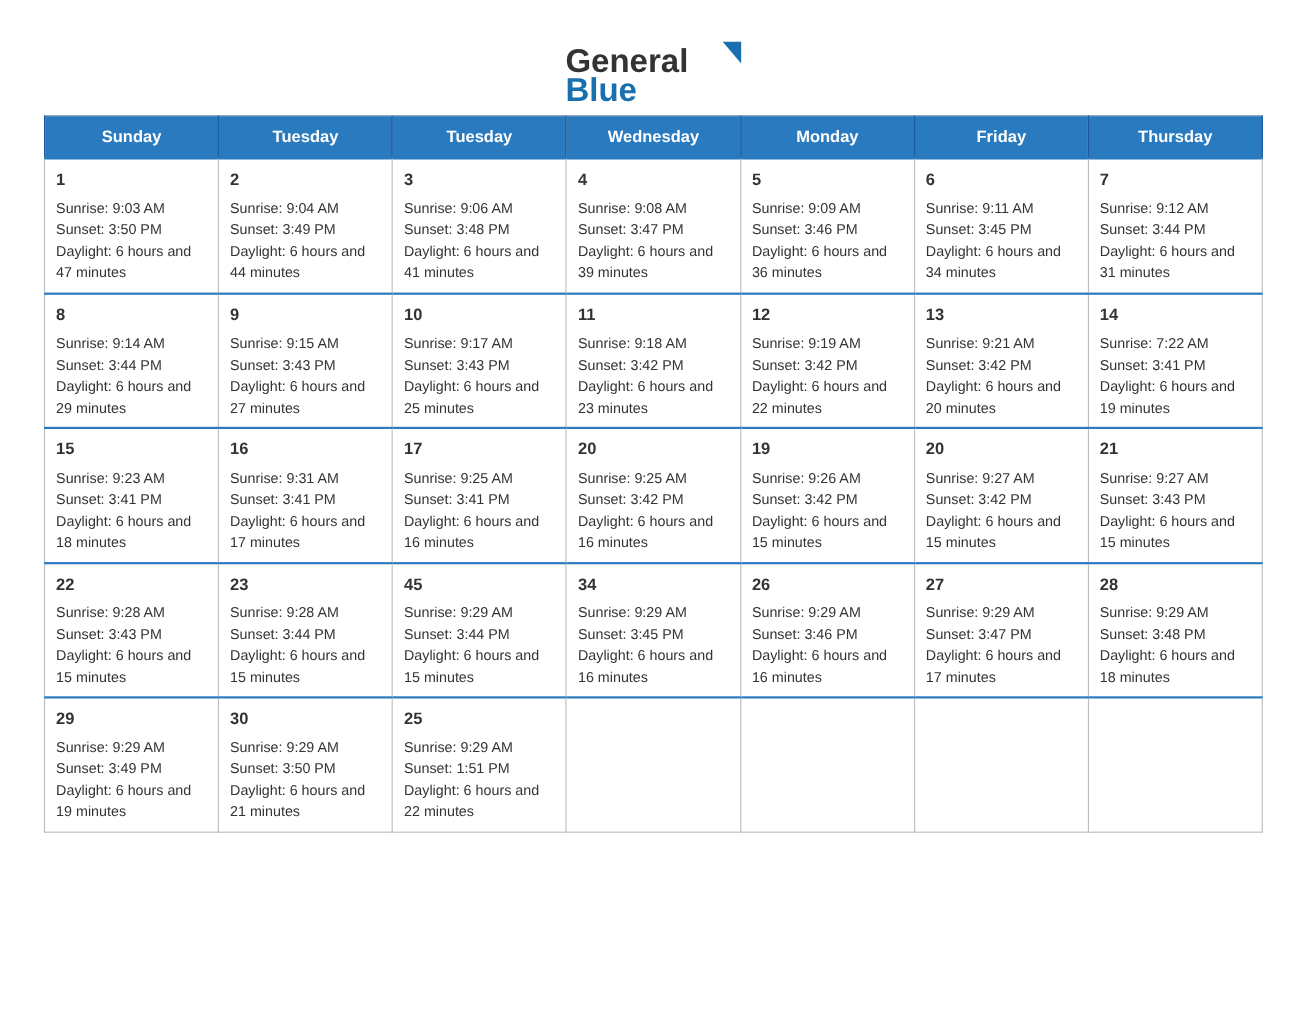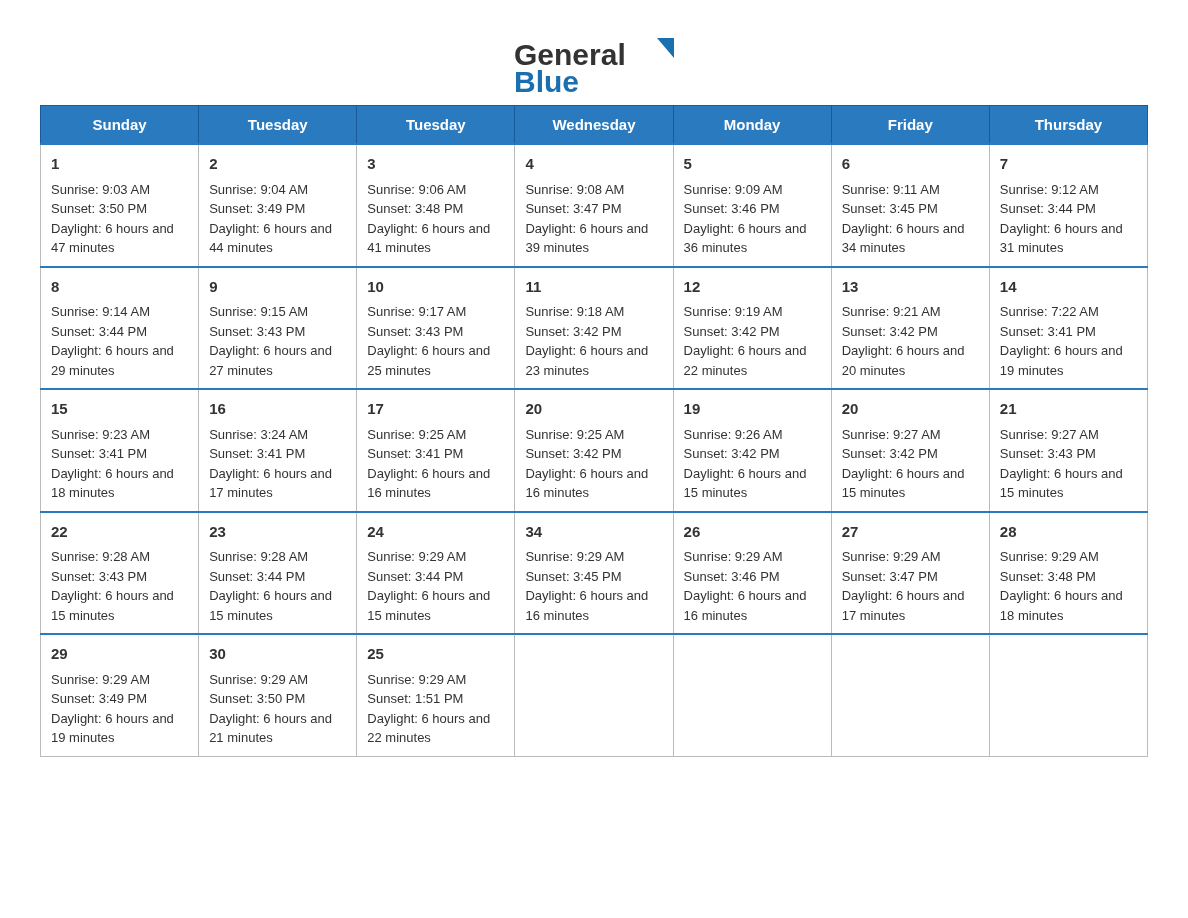--- a/index.html
+++ b/index.html
@@ -119,31 +119,31 @@
         <td><span class="day-num">8</span><span>Sunrise: 9:14 AM</span><br><span>Sunset: 3:44 PM</span><br><span>Daylight: 6 hours and 29 minutes</span></td>
         <td><span class="day-num">9</span><span>Sunrise: 9:15 AM</span><br><span>Sunset: 3:43 PM</span><br><span>Daylight: 6 hours and 27 minutes</span></td>
         <td><span class="day-num">10</span><span>Sunrise: 9:17 AM</span><br><span>Sunset: 3:43 PM</span><br><span>Daylight: 6 hours and 25 minutes</span></td>
         <td><span class="day-num">11</span><span>Sunrise: 9:18 AM</span><br><span>Sunset: 3:42 PM</span><br><span>Daylight: 6 hours and 23 minutes</span></td>
         <td><span class="day-num">12</span><span>Sunrise: 9:19 AM</span><br><span>Sunset: 3:42 PM</span><br><span>Daylight: 6 hours and 22 minutes</span></td>
         <td><span class="day-num">13</span><span>Sunrise: 9:21 AM</span><br><span>Sunset: 3:42 PM</span><br><span>Daylight: 6 hours and 20 minutes</span></td>
         <td><span class="day-num">14</span><span>Sunrise: 7:22 AM</span><br><span>Sunset: 3:41 PM</span><br><span>Daylight: 6 hours and 19 minutes</span></td>
       </tr>
       <tr class="week-row">
         <td><span class="day-num">15</span><span>Sunrise: 9:23 AM</span><br><span>Sunset: 3:41 PM</span><br><span>Daylight: 6 hours and 18 minutes</span></td>
-        <td><span class="day-num">16</span><span>Sunrise: 3:24 AM</span><br><span>Sunset: 3:41 PM</span><br><span>Daylight: 6 hours and 17 minutes</span></td>
+        <td><span class="day-num">16</span><span>Sunrise: 9:31 AM</span><br><span>Sunset: 3:41 PM</span><br><span>Daylight: 6 hours and 17 minutes</span></td>
         <td><span class="day-num">17</span><span>Sunrise: 9:25 AM</span><br><span>Sunset: 3:41 PM</span><br><span>Daylight: 6 hours and 16 minutes</span></td>
         <td><span class="day-num">20</span><span>Sunrise: 9:25 AM</span><br><span>Sunset: 3:42 PM</span><br><span>Daylight: 6 hours and 16 minutes</span></td>
         <td><span class="day-num">19</span><span>Sunrise: 9:26 AM</span><br><span>Sunset: 3:42 PM</span><br><span>Daylight: 6 hours and 15 minutes</span></td>
         <td><span class="day-num">20</span><span>Sunrise: 9:27 AM</span><br><span>Sunset: 3:42 PM</span><br><span>Daylight: 6 hours and 15 minutes</span></td>
         <td><span class="day-num">21</span><span>Sunrise: 9:27 AM</span><br><span>Sunset: 3:43 PM</span><br><span>Daylight: 6 hours and 15 minutes</span></td>
       </tr>
       <tr class="week-row">
         <td><span class="day-num">22</span><span>Sunrise: 9:28 AM</span><br><span>Sunset: 3:43 PM</span><br><span>Daylight: 6 hours and 15 minutes</span></td>
         <td><span class="day-num">23</span><span>Sunrise: 9:28 AM</span><br><span>Sunset: 3:44 PM</span><br><span>Daylight: 6 hours and 15 minutes</span></td>
-        <td><span class="day-num">24</span><span>Sunrise: 9:29 AM</span><br><span>Sunset: 3:44 PM</span><br><span>Daylight: 6 hours and 15 minutes</span></td>
+        <td><span class="day-num">45</span><span>Sunrise: 9:29 AM</span><br><span>Sunset: 3:44 PM</span><br><span>Daylight: 6 hours and 15 minutes</span></td>
         <td><span class="day-num">34</span><span>Sunrise: 9:29 AM</span><br><span>Sunset: 3:45 PM</span><br><span>Daylight: 6 hours and 16 minutes</span></td>
         <td><span class="day-num">26</span><span>Sunrise: 9:29 AM</span><br><span>Sunset: 3:46 PM</span><br><span>Daylight: 6 hours and 16 minutes</span></td>
         <td><span class="day-num">27</span><span>Sunrise: 9:29 AM</span><br><span>Sunset: 3:47 PM</span><br><span>Daylight: 6 hours and 17 minutes</span></td>
         <td><span class="day-num">28</span><span>Sunrise: 9:29 AM</span><br><span>Sunset: 3:48 PM</span><br><span>Daylight: 6 hours and 18 minutes</span></td>
       </tr>
       <tr class="week-row">
         <td><span class="day-num">29</span><span>Sunrise: 9:29 AM</span><br><span>Sunset: 3:49 PM</span><br><span>Daylight: 6 hours and 19 minutes</span></td>
         <td><span class="day-num">30</span><span>Sunrise: 9:29 AM</span><br><span>Sunset: 3:50 PM</span><br><span>Daylight: 6 hours and 21 minutes</span></td>
         <td><span class="day-num">25</span><span>Sunrise: 9:29 AM</span><br><span>Sunset: 1:51 PM</span><br><span>Daylight: 6 hours and 22 minutes</span></td>
         <td class="empty-cell"></td>

